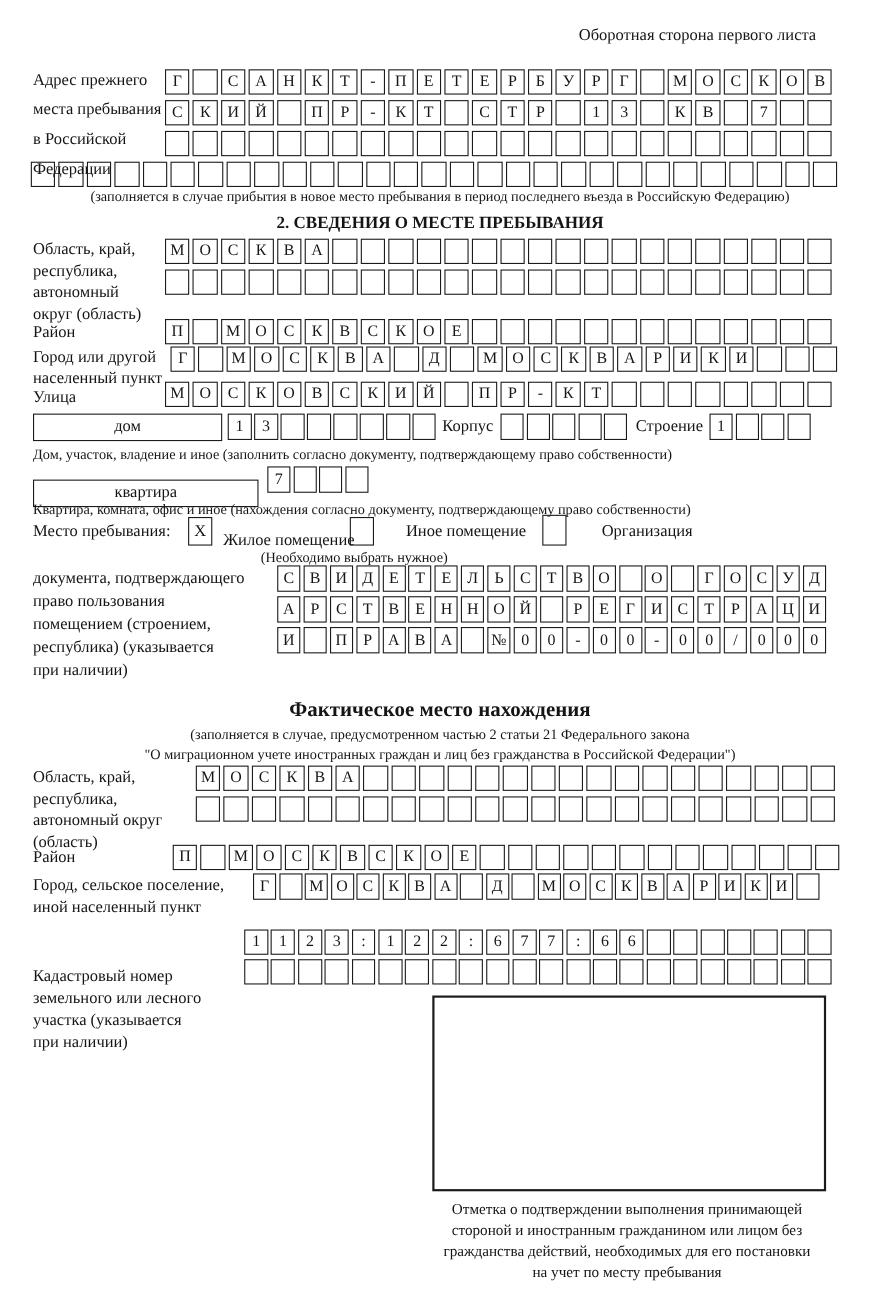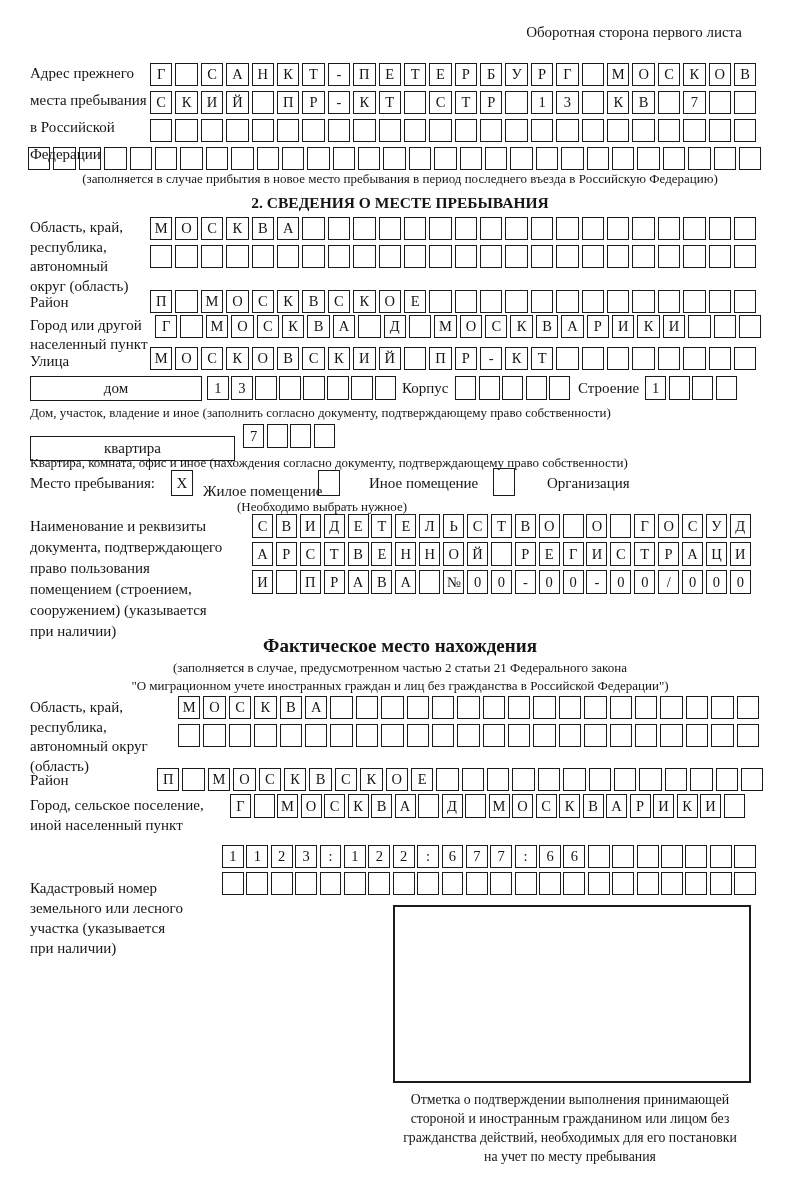--- a/index.html
+++ b/index.html
@@ -337,25 +337,24 @@
   <div class="abs lbl" style="left:30px;top:474px;">Место пребывания:</div>
   <div class="abs chk" style="left:171px;top:470px;">X</div>
   <div class="abs lbl" style="left:203px;top:482px;">Жилое помещение</div>
   <div class="abs chk" style="left:318px;top:470px;"></div>
   <div class="abs lbl" style="left:369px;top:474px;">Иное помещение</div>
   <div class="abs chk" style="left:493px;top:468px;height:28px;"></div>
   <div class="abs lbl" style="left:547px;top:474px;">Организация</div>
   <div class="abs note" style="left:237px;top:499px;">(Необходимо выбрать нужное)</div>
 
   <div class="abs lbl" style="left:30px;top:516px;line-height:21px;">
-    <div>Наименование и реквизиты</div>
     <div>документа, подтверждающего</div>
     <div>право пользования</div>
     <div>помещением (строением,</div>
-    <div>сооружением) (указывается</div>
+    <div>республика) (указывается</div>
     <div>при наличии)</div>
   </div>
   <div class="boxrow p24d" style="left:252px;top:514px;">
       <div class="cbox">С</div>
       <div class="cbox">В</div>
       <div class="cbox">И</div>
       <div class="cbox">Д</div>
       <div class="cbox">Е</div>
       <div class="cbox">Т</div>
       <div class="cbox">Е</div>

